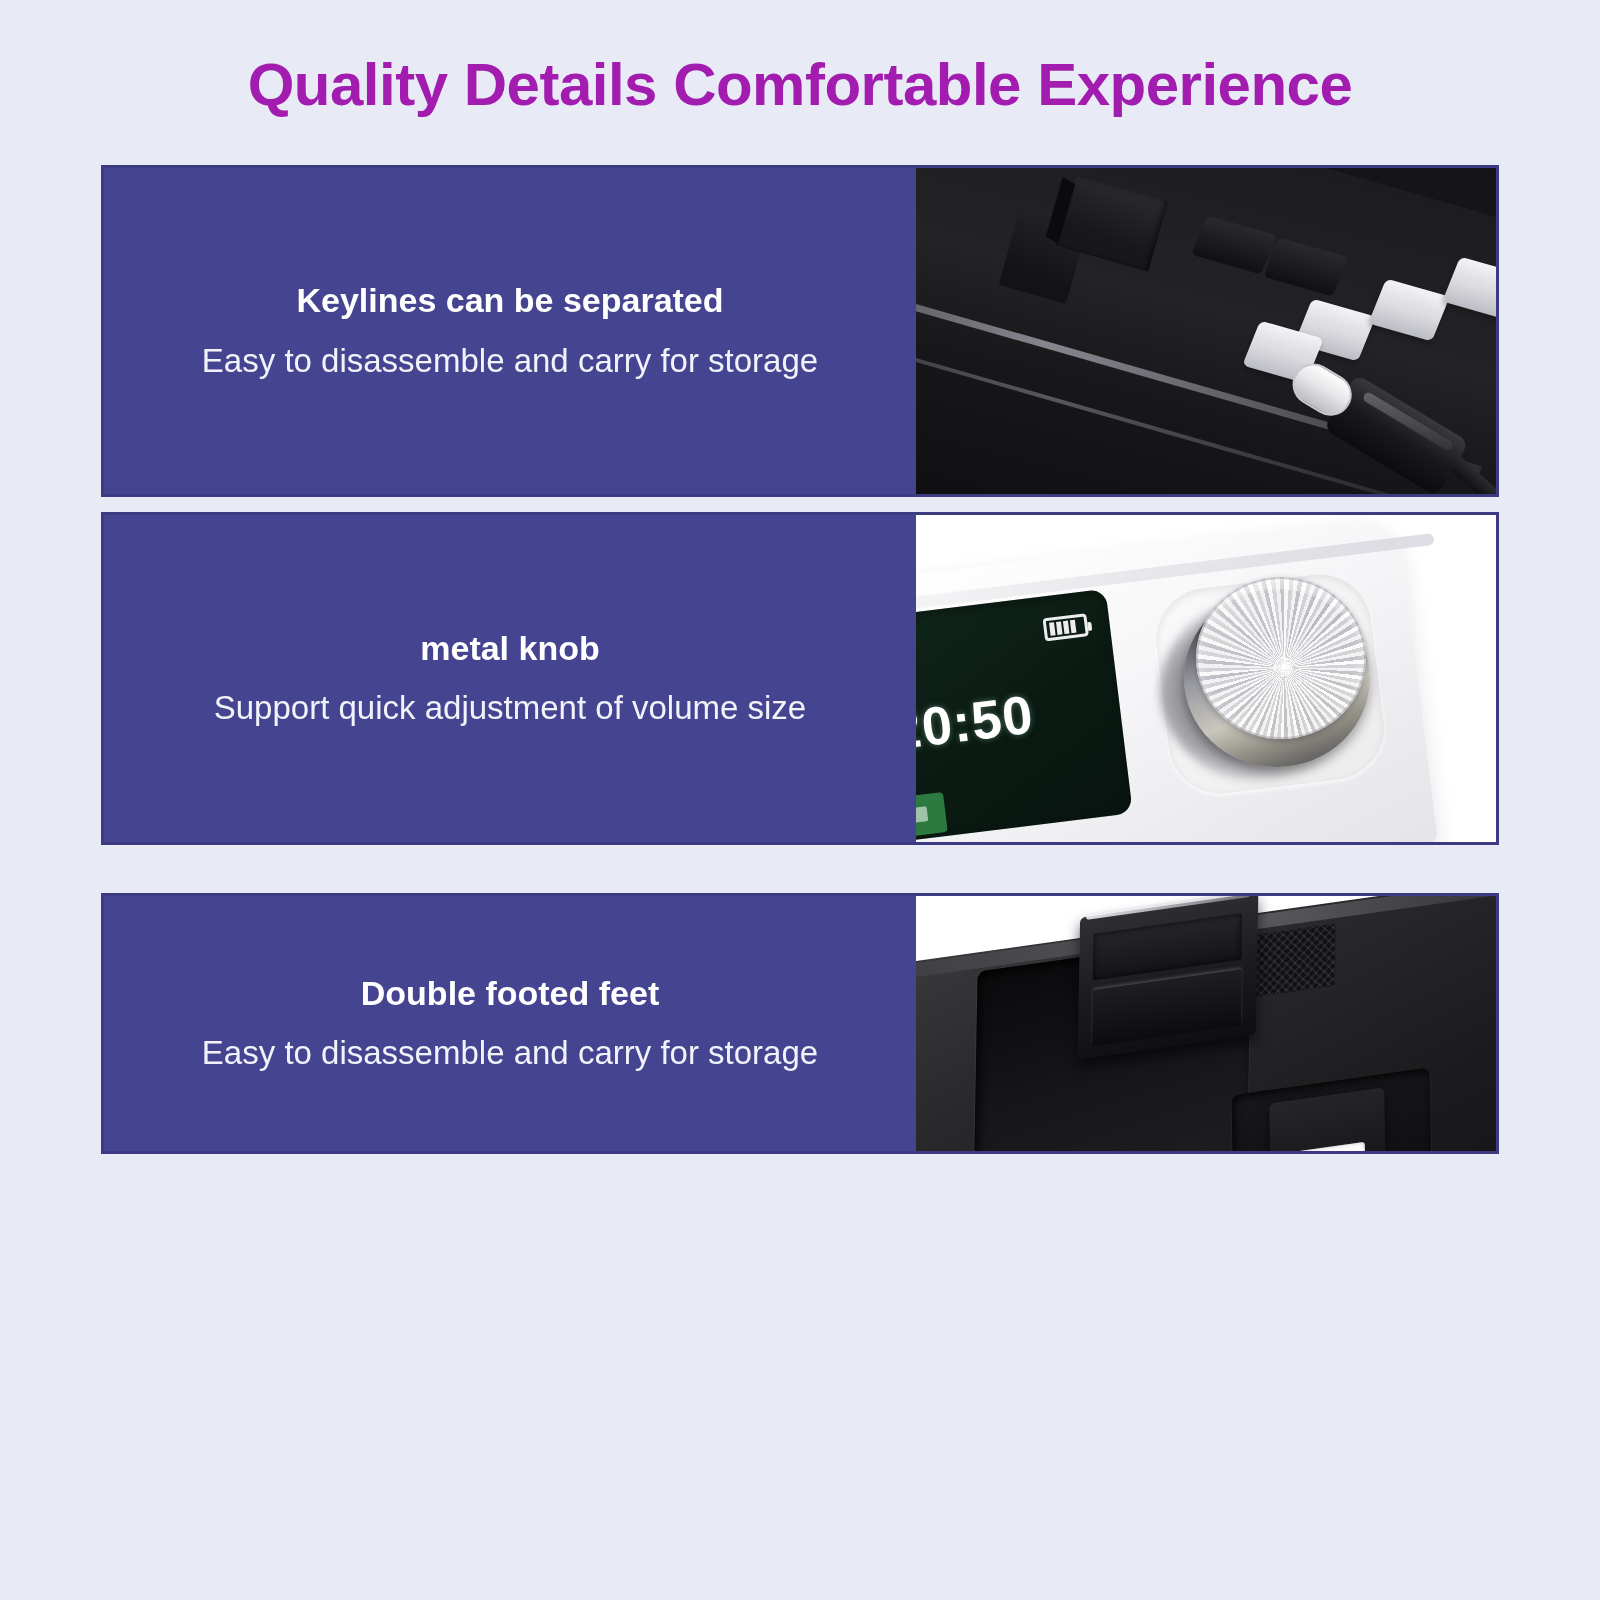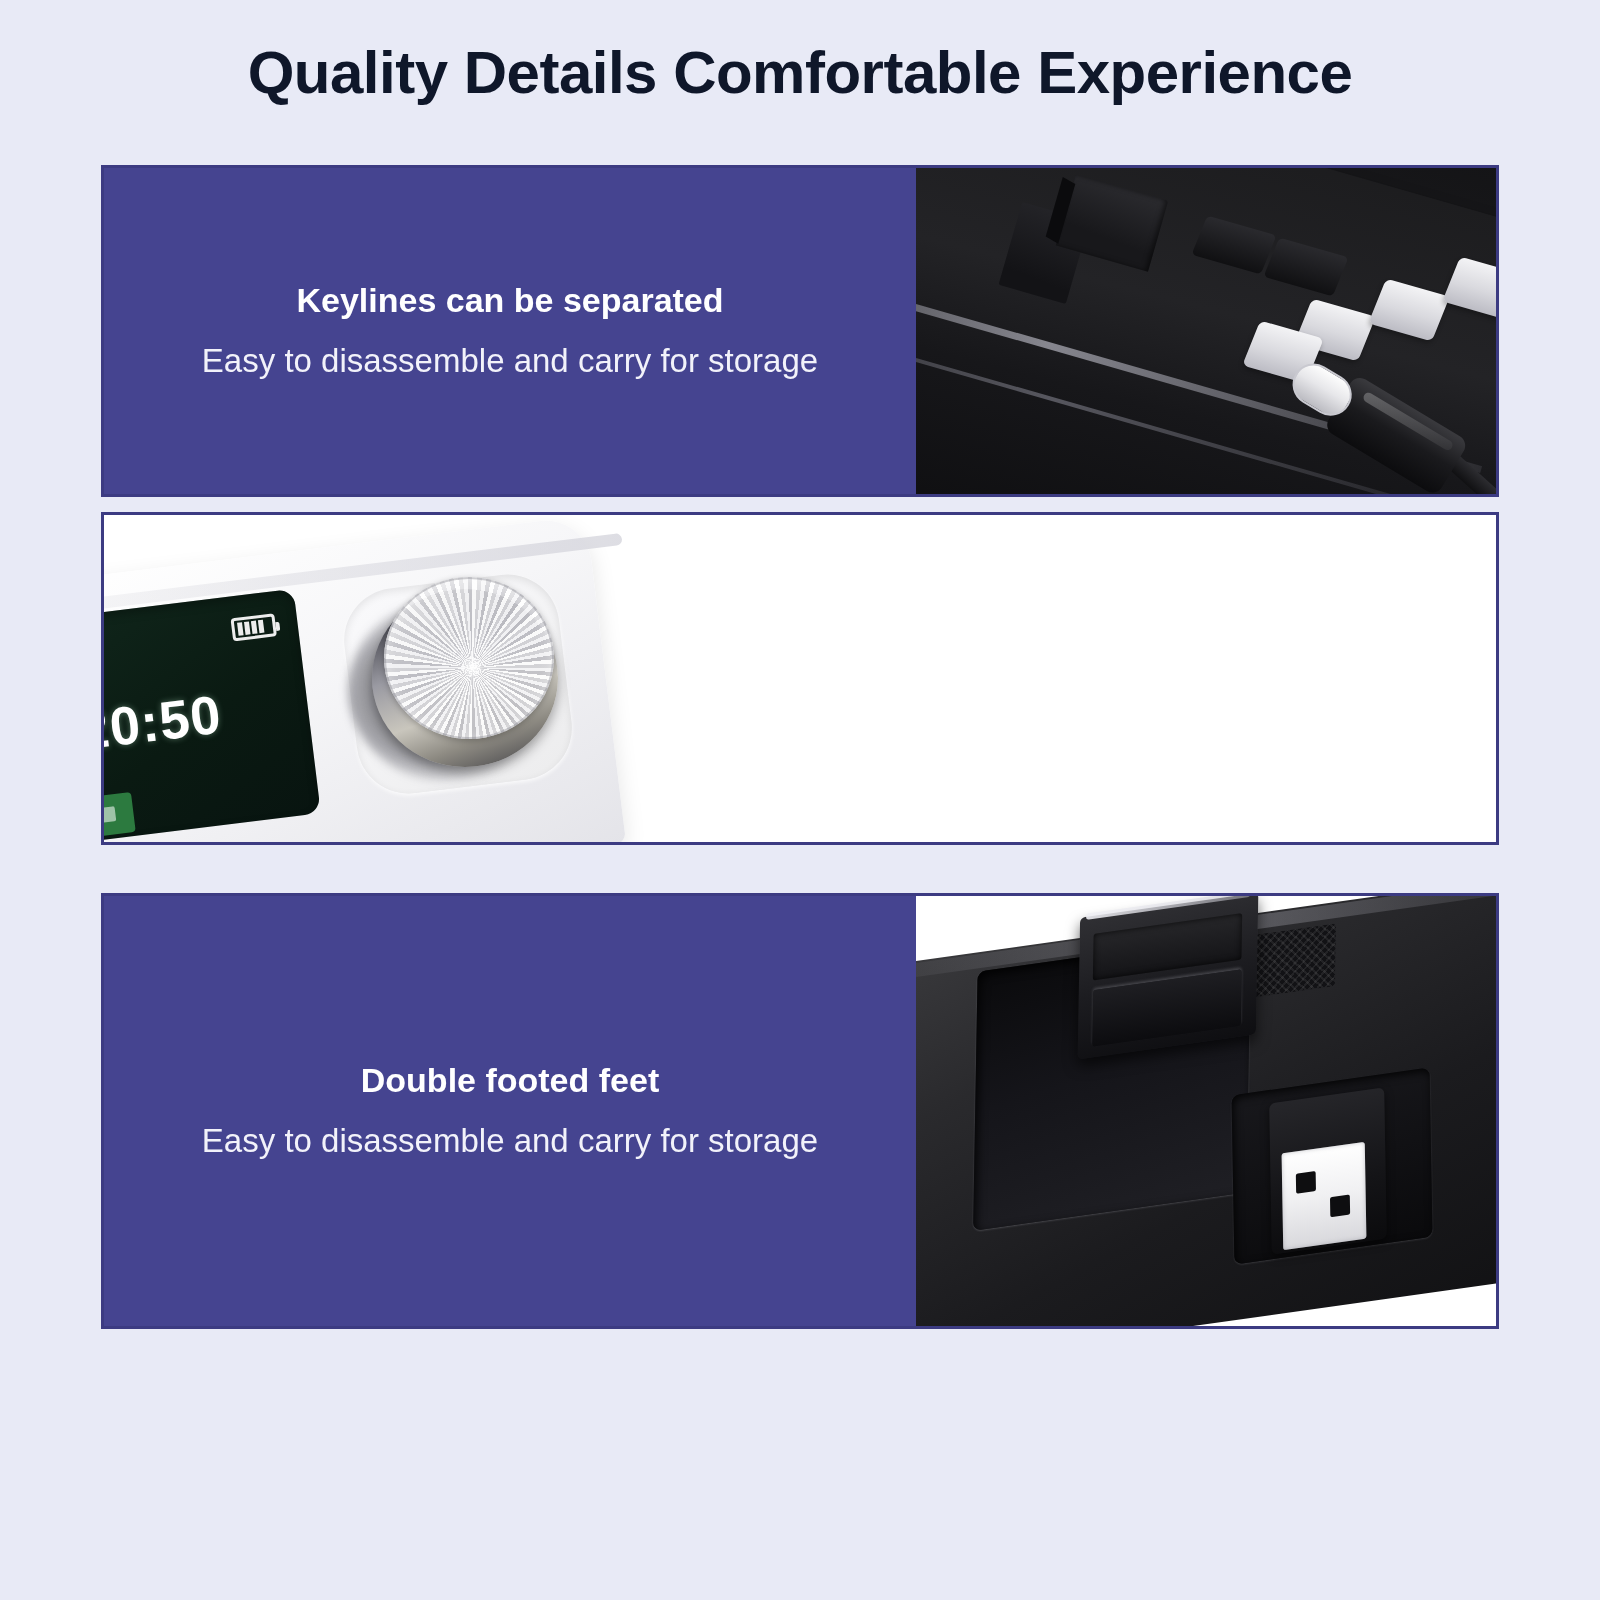--- a/index.html
+++ b/index.html
@@ -7,44 +7,44 @@
     width:1600px; height:1600px;
     background:#e8eaf6;
     font-family:"Liberation Sans", sans-serif;
     overflow:hidden;
   }
 
   .page { position:relative; width:1600px; height:1600px; background:#e8eaf6; }
 
   
   .title {
-    position:absolute; top:38px; left:0; width:1600px;
+    position:absolute; top:50px; left:0; width:1600px;
     text-align:center;
     font-size:60px; font-weight:bold;
     letter-spacing:-0.5px;
-    color:#0f172a;
+    color:#a21caf;
     line-height:1.15;
     white-space:nowrap;
   }
 
   
   .panels { position:absolute; left:101px; top:165px; width:1398px; }
 
   .panel {
     position:relative;
     width:1398px;
     display:flex;
     background:#454490;
     border:3px solid #3c3b82;
     margin-bottom:15px;
     overflow:hidden;
   }
   .panel-1 { height:332px; }
   .panel-2 { height:333px; }
-  .panel-3 { height:436px;margin-top:48px; }
+  .panel-3 { height:261px;margin-top:48px; }
   .panel-4 { height:364px; margin-bottom:0; }
 
   .text-col {
     width:812px;
     flex:0 0 812px;
     display:flex; flex-direction:column;
     align-items:center; justify-content:center;
     padding:0 14px;
     background:#454490;
   }
@@ -464,20 +464,24 @@
         <div class="kb1-edgehl2"></div>
         <div class="usbc-wrap">
           <div class="usbc-cable"></div>
           <div class="usbc-body"></div>
           <div class="usbc-tip"></div>
         </div>
       </div>
     </div>
 
     <div class="panel panel-2">
+      <div class="text-col">
+        <div class="headline">metal knob</div>
+        <div class="subline">Support quick adjustment of volume size</div>
+      </div>
       <div class="photo-col">
         <div class="p2bg"></div>
         <div class="dev2"></div>
         <div class="dev2-lip"></div>
         <div class="screen2">
 
           <div class="scr-batt">
             <i></i>
               <i></i>
               <i></i>

